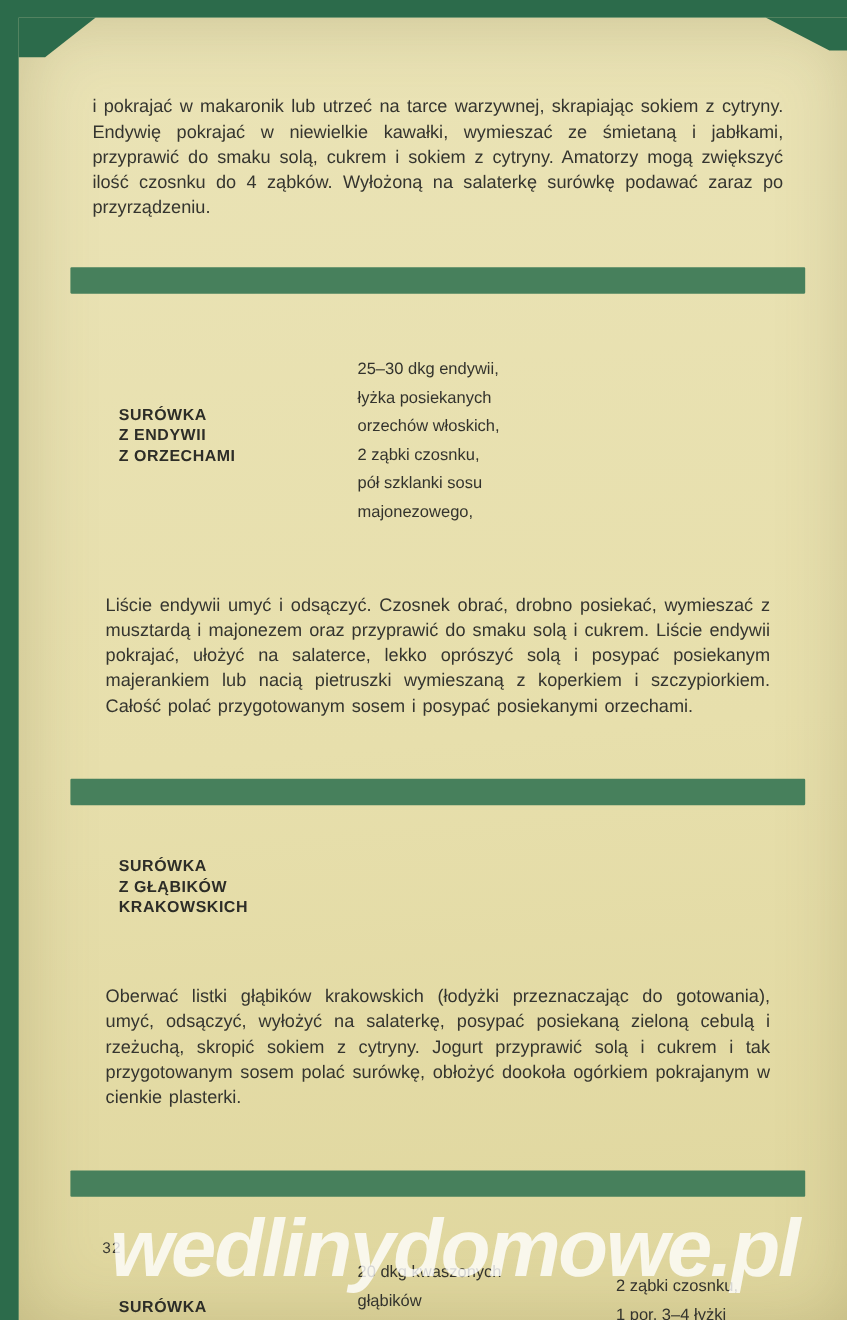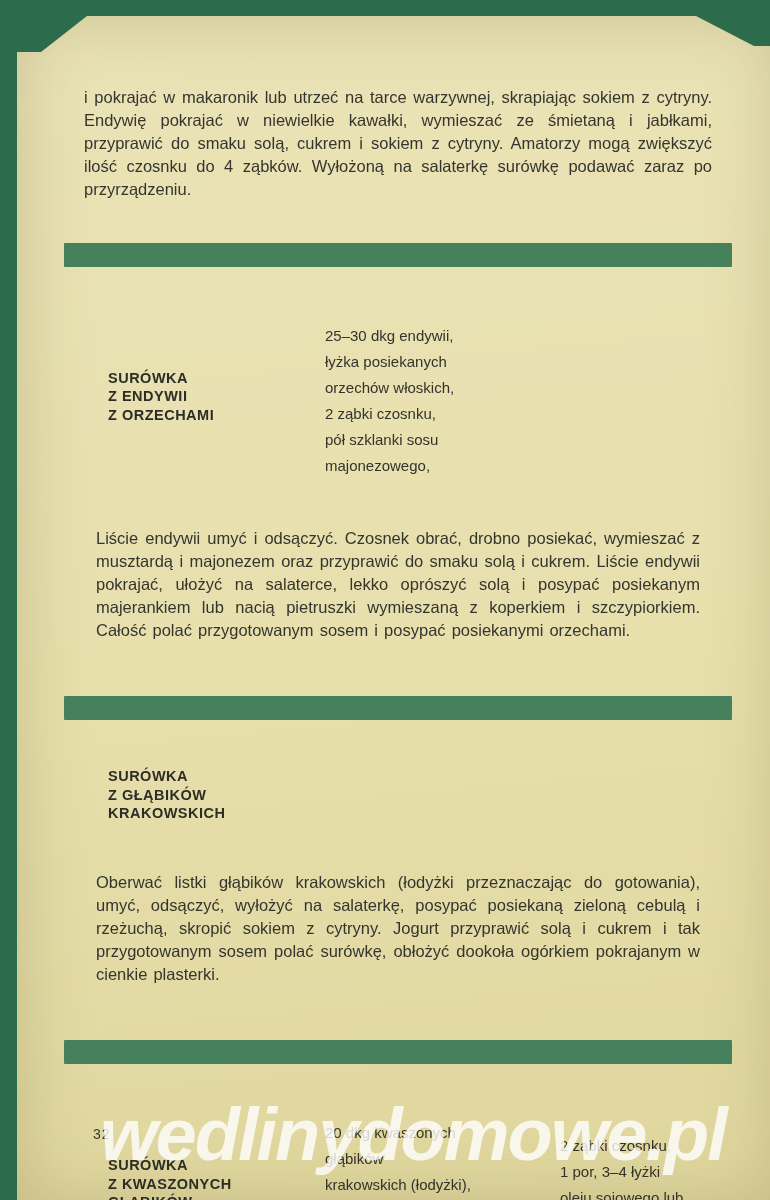--- a/index.html
+++ b/index.html
@@ -44,21 +44,21 @@
     padding-top: 3px;
   }
   .ing {
     font-size: 15px;
     line-height: 26px;
     white-space: pre-line;
     color: #33332d;
   }
   .ing.left { flex: 0 0 235px; padding-right: 8px; }
   .ing.right { flex: 1; }
-  .instructions { margin-top: 12px; }
+  .instructions { margin-top: 24px; }
   .page-number {
     position: absolute;
     left: 64px; bottom: 54px;
     font-size: 14px;
     color: #3a3a34;
     letter-spacing: 1px;
     z-index: 2;
   }
   .watermark {
     position: absolute;

